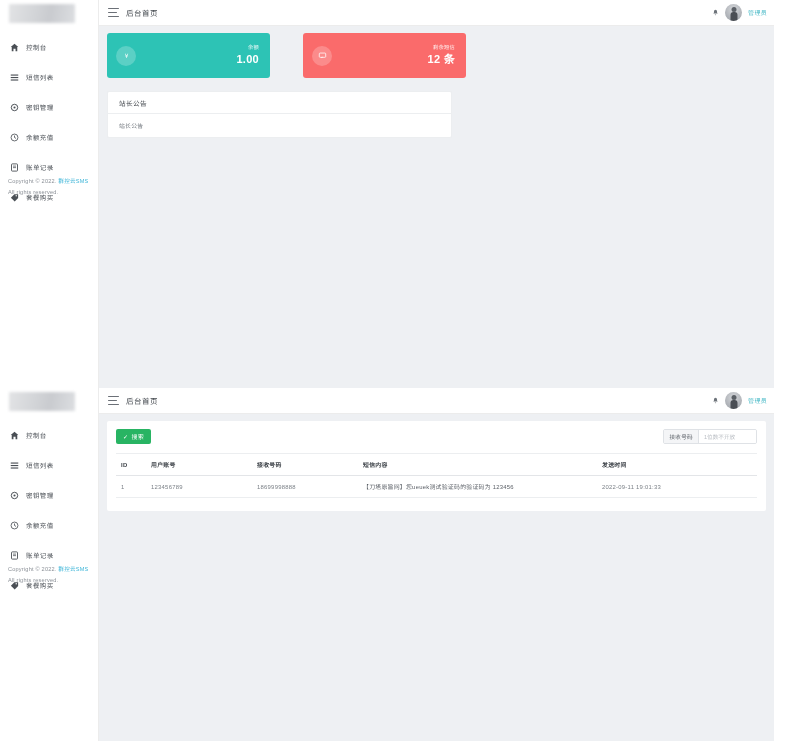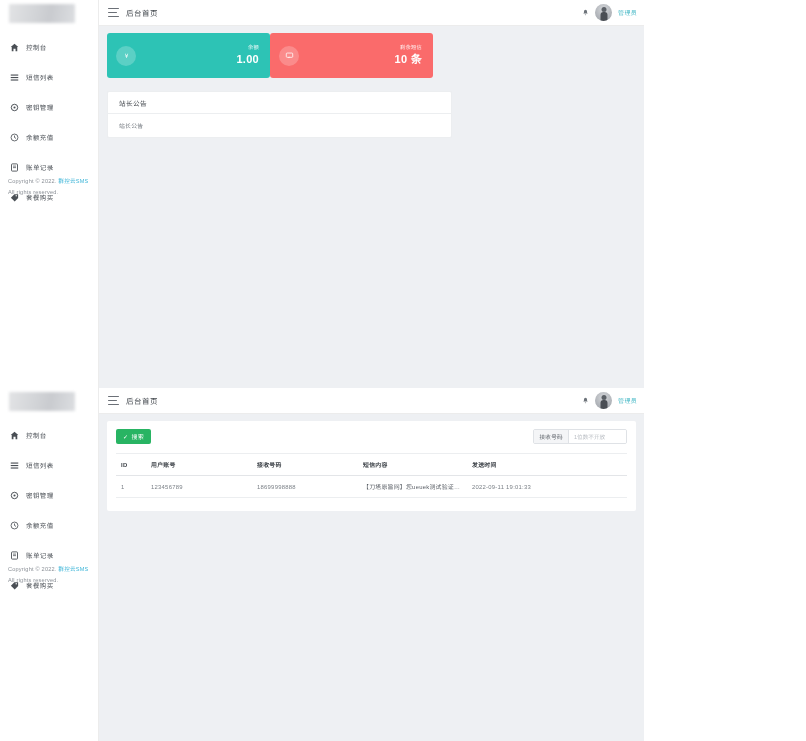--- a/index.html
+++ b/index.html
@@ -6,21 +6,21 @@
   * { box-sizing: border-box; }
   html, body {
     margin: 0; padding: 0;
     width: 806px; height: 741px;
     background: #ffffff;
     font-family: "Liberation Sans", "DejaVu Sans", sans-serif;
     overflow: hidden;
   }
   .screen {
     position: relative;
-    width: 644px;
+    width: 774px;
     background: #f97316;
     overflow: hidden;
   }
   .screen-top { height: 388px; }
   .screen-bottom { height: 353px; }
 
   
   .sidebar {
     position: absolute; left: 0; top: 0; bottom: 0;
     width: 99px;
@@ -131,21 +131,21 @@
 
   
   .content {
     position: absolute;
     left: 99px; right: 0; top: 26px; bottom: 0;
     background: #eef0f3;
     padding: 7px 8px 0 8px;
   }
 
   
-  .stat-row { display: flex; gap: 0; }
+  .stat-row { display: flex; gap: 33px; }
   .stat-card {
     width: 163px; height: 45px;
     border-radius: 3px;
     display: flex; align-items: center;
     padding: 0 11px 0 9px;
     color: #ffffff;
     cursor: pointer;
     position: relative;
   }
   .stat-badge {
@@ -384,21 +384,21 @@
 
       <div class="stat-card" style="background:#fa6b6b">
         <span class="stat-badge">
           <svg viewBox="0 0 14 14" width="9" height="9">
               <rect x="2" y="3.2" width="10" height="6.6" rx="1.3" fill="none" stroke="#ffffff" stroke-width="1.2"></rect>
               <path d="M5 10.4 6.6 9.8h1" stroke="#ffffff" stroke-width="1.1" fill="none"></path>
             </svg>
         </span>
         <span class="stat-text">
           <span class="stat-label" style="display:block">剩余短信</span>
-          <span class="stat-value" style="display:block">10 条</span>
+          <span class="stat-value" style="display:block">12 条</span>
         </span>
       </div>
 
 
     </div>
 
     <section class="panel">
       <div class="panel-head">站长公告</div>
       <div class="panel-body">站长公告</div>
     </section>

